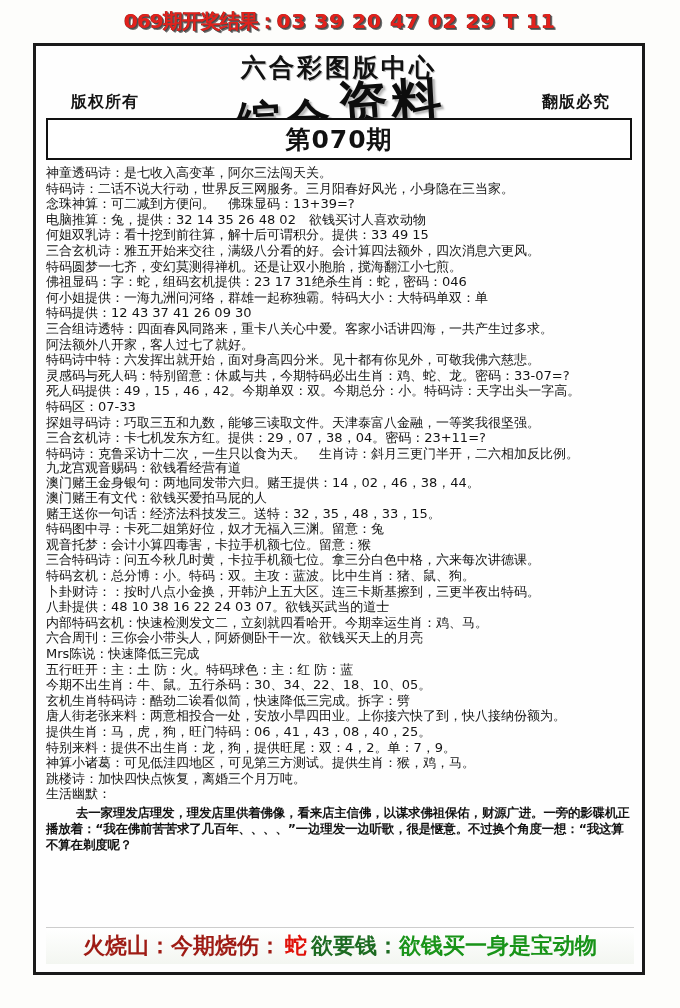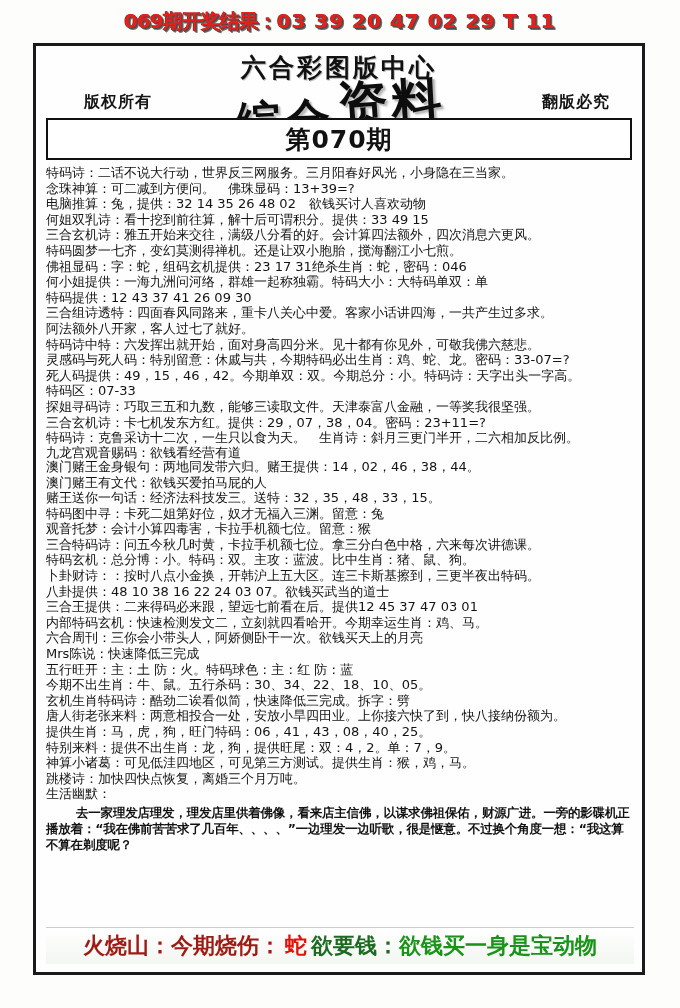--- a/index.html
+++ b/index.html
@@ -95,21 +95,21 @@
 
   .copyright-left, .copyright-right {
     position: absolute;
     bottom: 5px;
     font-family: "DejaVu Serif", "Liberation Serif", serif;
     font-weight: bold;
     font-size: 16px;
     letter-spacing: 1px;
     color: #141414;
   }
-  .copyright-left { left: 48px; margin-top: 24px; }
+  .copyright-left { left: 35px; margin-top: 24px; }
   .copyright-right { right: 32px; }
 
   
   .issue-box {
     margin: 0 10px;
     height: 38px;
     border: 2px solid #111;
     display: flex;
     align-items: center;
     justify-content: center;
@@ -191,20 +191,21 @@
       </div>
       <div class="copyright-left">版权所有</div>
       <div class="copyright-right">翻版必究</div>
     </div>
 
     <div class="issue-box">
       <span class="issue-text">第070期</span>
     </div>
 
     <div class="body-wrap">
+      <div class="line">神童透码诗：是七收入高变革，阿尔三法闯天关。</div>
       <div class="line">特码诗：二话不说大行动，世界反三网服务。三月阳春好风光，小身隐在三当家。</div>
       <div class="line">念珠神算：可二减到方便问。　佛珠显码：13+39=?</div>
       <div class="line">电脑推算：兔，提供：32 14 35 26 48 02　欲钱买讨人喜欢动物</div>
       <div class="line">何姐双乳诗：看十挖到前往算，解十后可谓积分。提供：33 49 15</div>
       <div class="line">三合玄机诗：雅五开始来交往，满级八分看的好。会计算四法额外，四次消息六更风。</div>
       <div class="line">特码圆梦一七齐，变幻莫测得禅机。还是让双小胞胎，搅海翻江小七煎。</div>
       <div class="line">佛祖显码：字：蛇，组码玄机提供：23 17 31绝杀生肖：蛇，密码：046</div>
       <div class="line">何小姐提供：一海九洲问河络，群雄一起称独霸。特码大小：大特码单双：单</div>
       <div class="line">特码提供：12 43 37 41 26 09 30</div>
       <div class="line">三合组诗透特：四面春风同路来，重卡八关心中爱。客家小话讲四海，一共产生过多求。</div>
@@ -219,21 +220,20 @@
       <div class="line tight">九龙宫观音赐码：欲钱看经营有道</div>
       <div class="line tight">澳门赌王金身银句：两地同发带六归。赌王提供：14，02，46，38，44。</div>
       <div class="line">澳门赌王有文代：欲钱买爱拍马屁的人</div>
       <div class="line">赌王送你一句话：经济法科技发三。送特：32，35，48，33，15。</div>
       <div class="line">特码图中寻：卡死二姐第好位，奴才无福入三渊。留意：兔</div>
       <div class="line">观音托梦：会计小算四毒害，卡拉手机额七位。留意：猴</div>
       <div class="line">三合特码诗：问五今秋几时黄，卡拉手机额七位。拿三分白色中格，六来每次讲德课。</div>
       <div class="line">特码玄机：总分博：小。特码：双。主攻：蓝波。比中生肖：猪、鼠、狗。</div>
       <div class="line">卜卦财诗：：按时八点小金换，开韩沪上五大区。连三卡斯基擦到，三更半夜出特码。</div>
       <div class="line">八卦提供：48 10 38 16 22 24 03 07。欲钱买武当的道士</div>
-      <div class="line">三合王提供：二来得码必来跟，望远七前看在后。提供12 45 37 47 03 01</div>
       <div class="line">内部特码玄机：快速检测发文二，立刻就四看哈开。今期幸运生肖：鸡、马。</div>
       <div class="line">六合周刊：三你会小带头人，阿娇侧卧干一次。欲钱买天上的月亮</div>
       <div class="line">Mrs陈说：快速降低三完成</div>
       <div class="line">五行旺开：主：土 防：火。特码球色：主：红 防：蓝</div>
       <div class="line">今期不出生肖：牛、鼠。五行杀码：30、34、22、18、10、05。</div>
       <div class="line">玄机生肖特码诗：酷劲二诶看似简，快速降低三完成。拆字：劈</div>
       <div class="line">唐人街老张来料：两意相投合一处，安放小旱四田业。上你接六快了到，快八接纳份额为。</div>
       <div class="line">提供生肖：马，虎，狗，旺门特码：06，41，43，08，40，25。</div>
       <div class="line">特别来料：提供不出生肖：龙，狗，提供旺尾：双：4，2。单：7，9。</div>
       <div class="line">神算小诸葛：可见低洼四地区，可见第三方测试。提供生肖：猴，鸡，马。</div>

